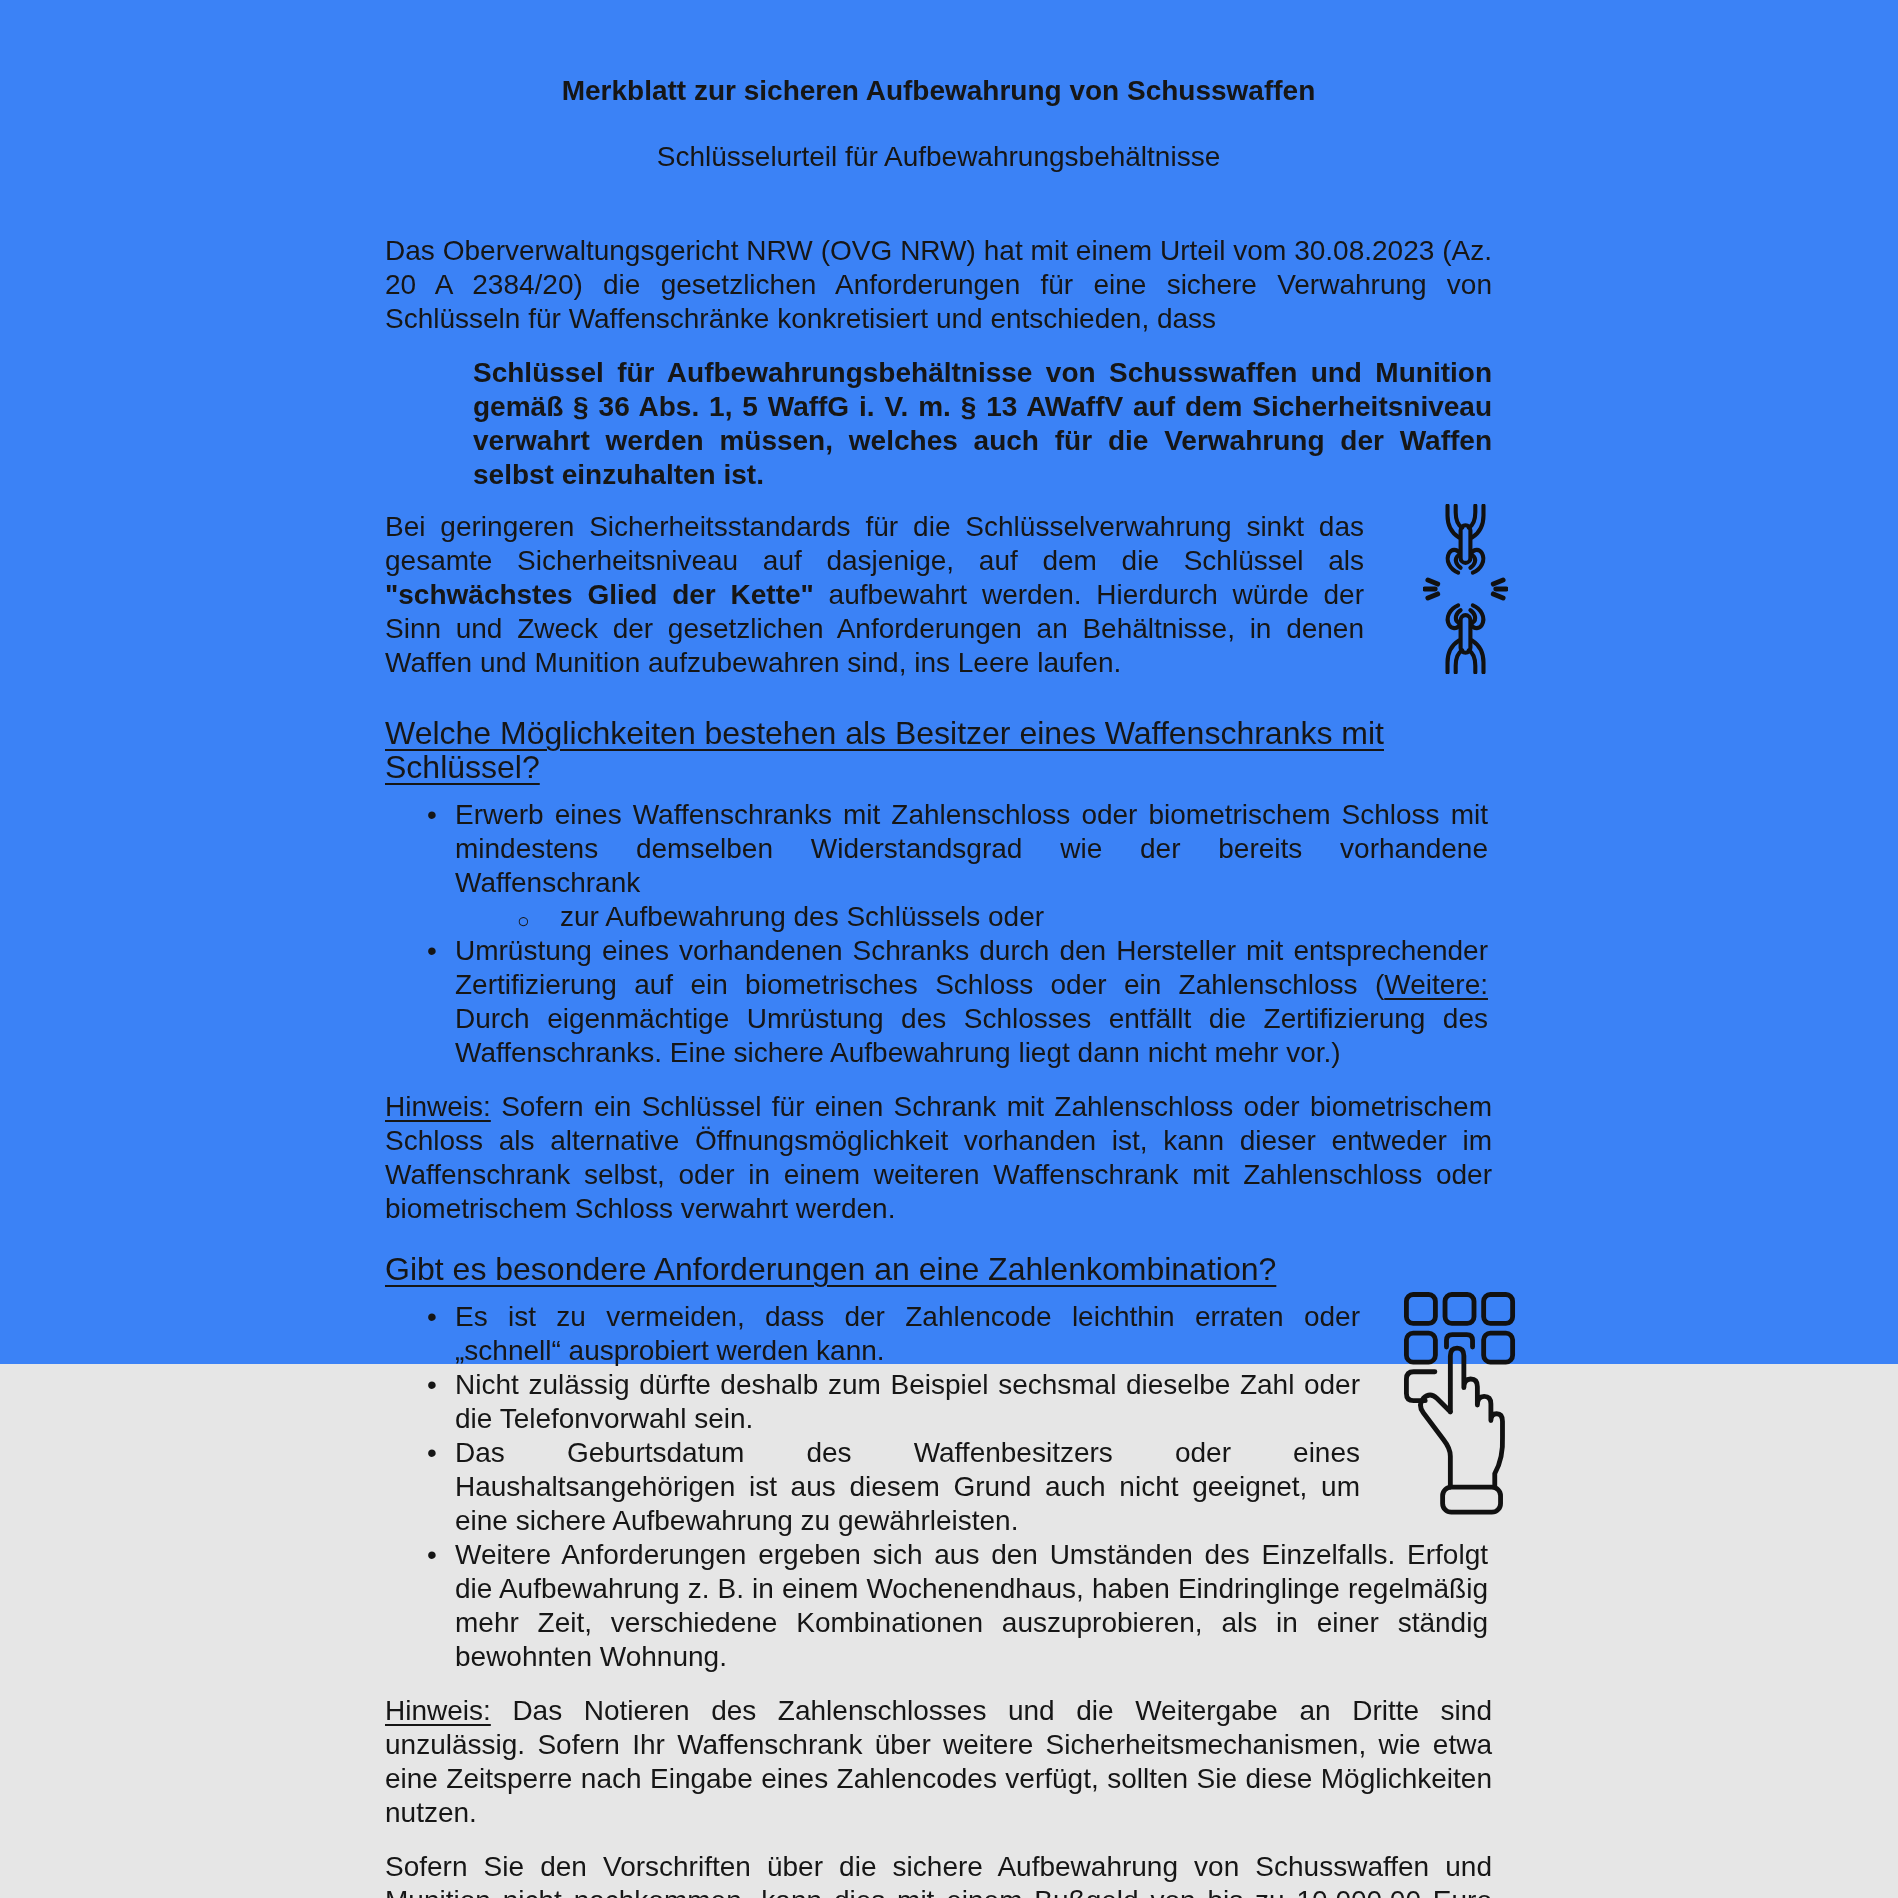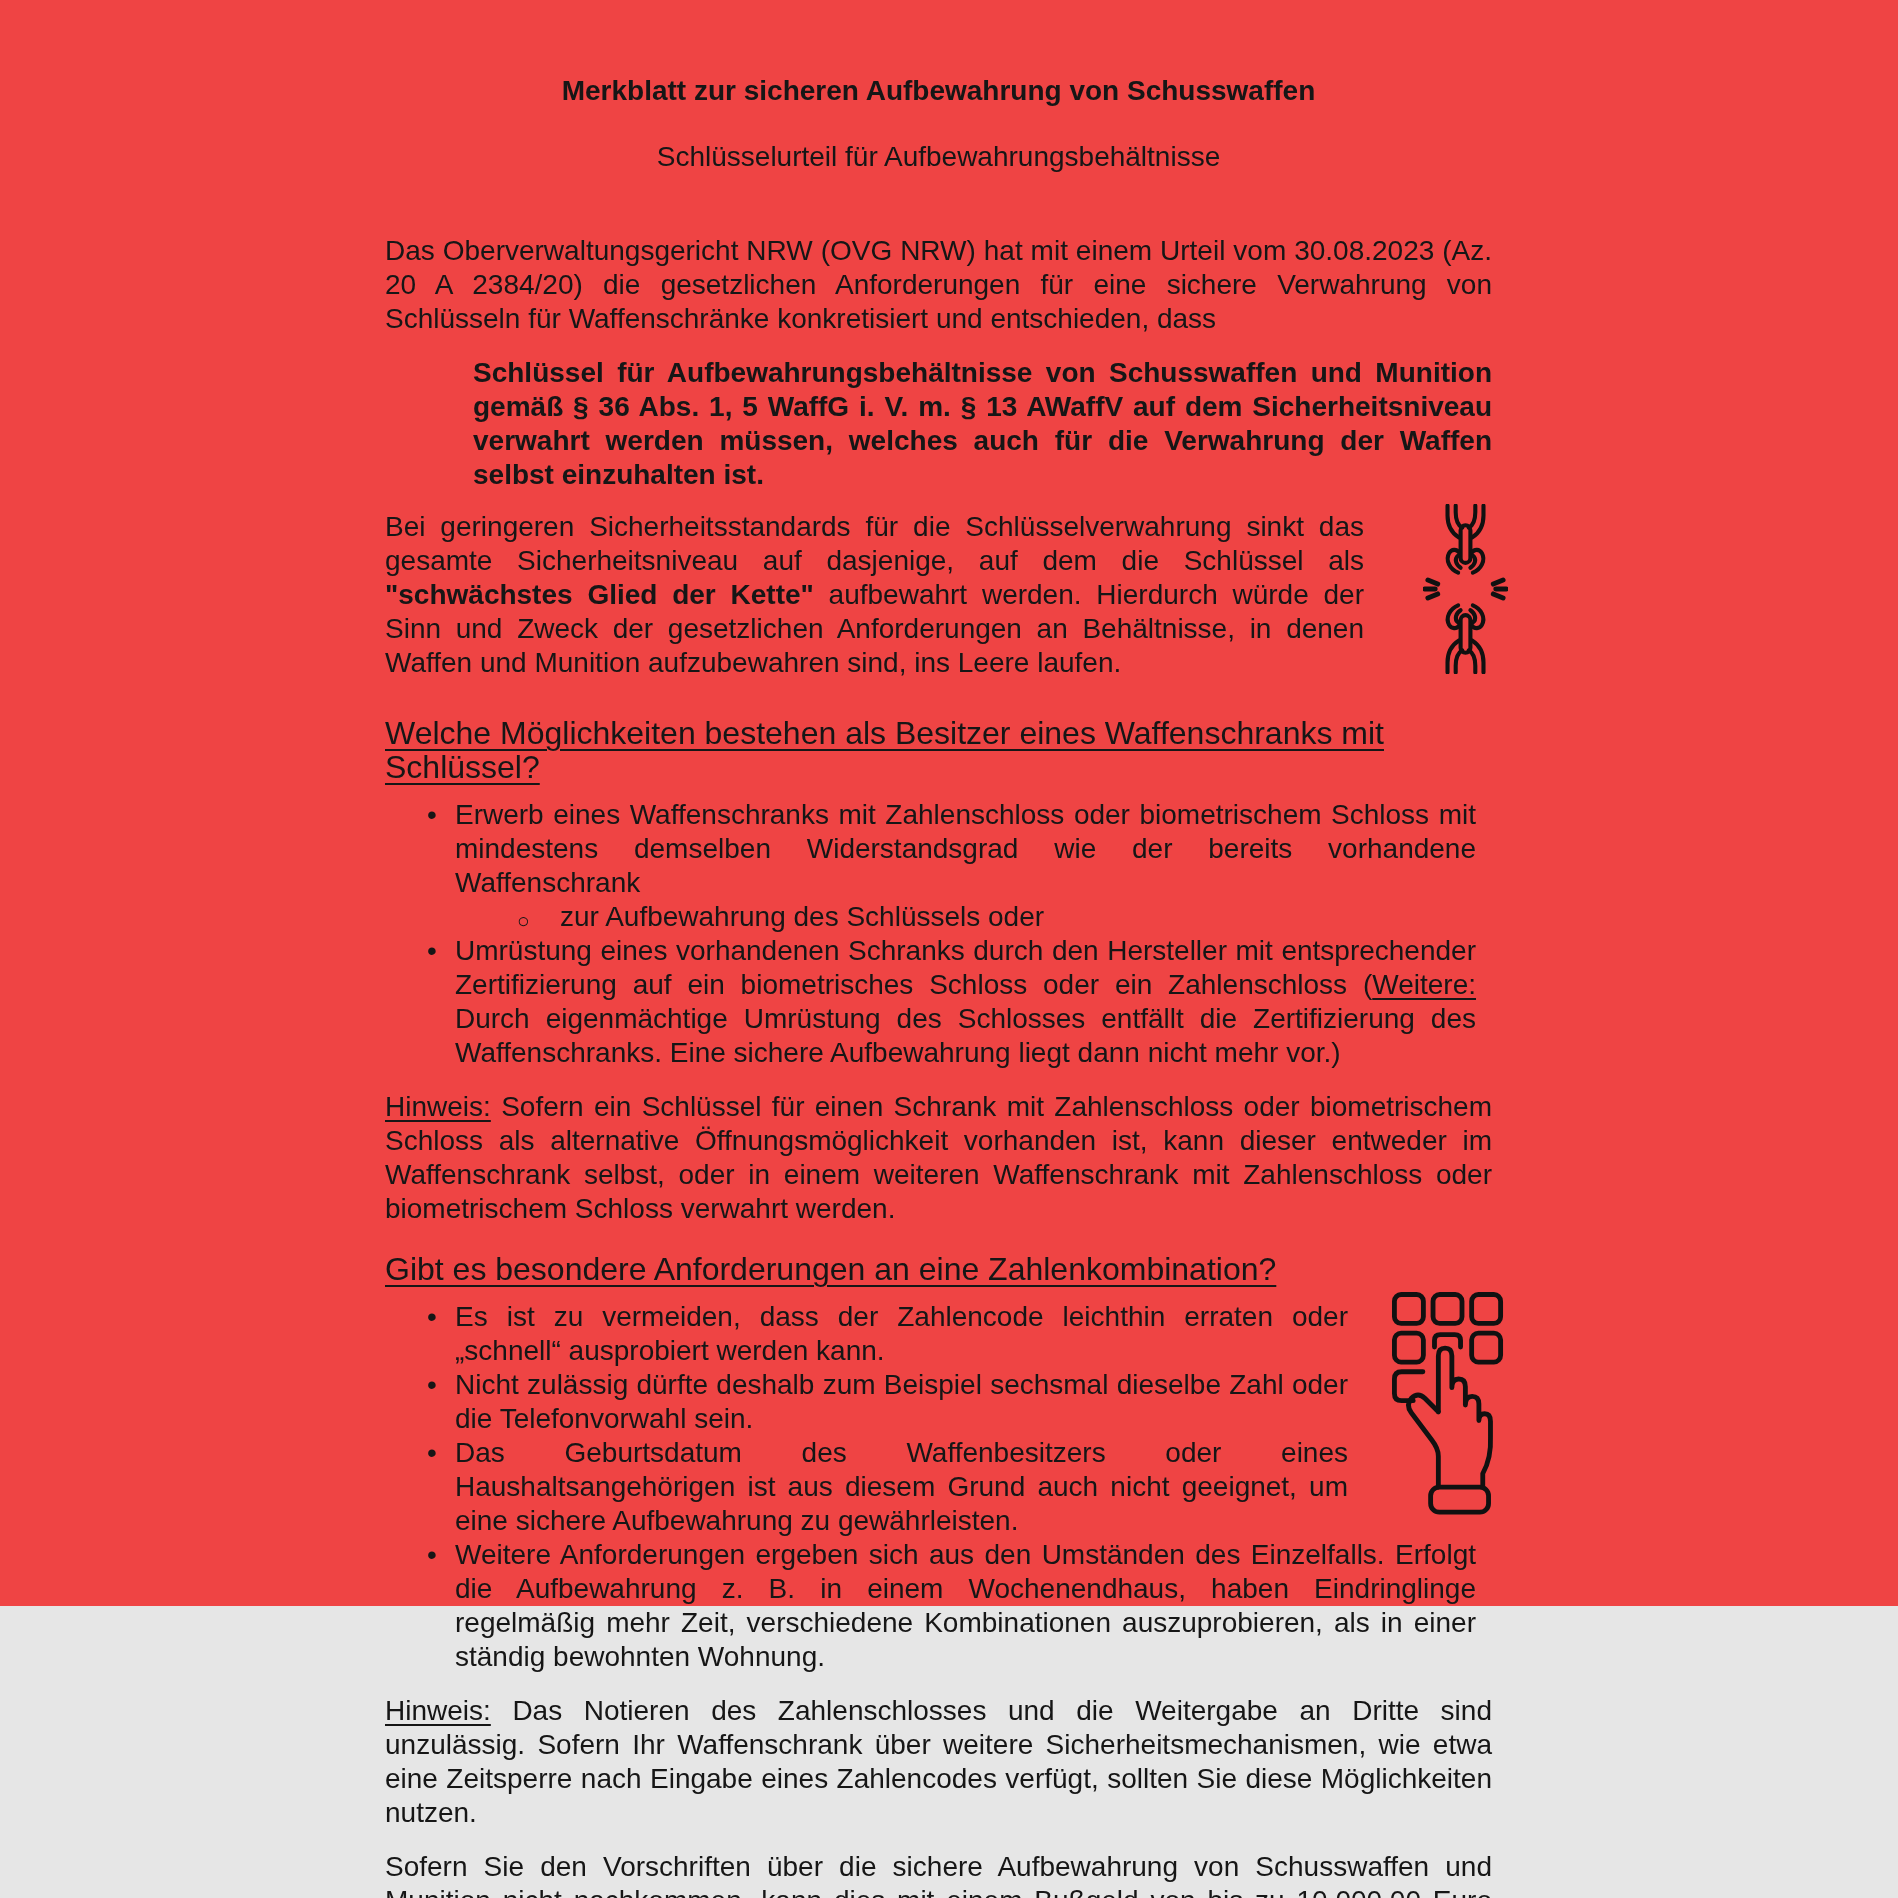--- a/index.html
+++ b/index.html
@@ -3,38 +3,38 @@
 <meta charset="utf-8">
 <style>
   html,body{margin:0;padding:0;}
   body{
     width:1898px;height:1898px;
     background:#e6e6e6;
     font-family:"Liberation Sans", sans-serif;
     color:#161616;
     overflow:hidden;
   }
-  .page{position:relative;width:1898px;height:1606px;background:#ef4444;}
+  .page{position:relative;width:1898px;height:1364px;background:#3b82f6;}
   .content{
     position:absolute;left:385px;top:74px;width:1107px;
     font-size:28px;line-height:34px;text-align:justify;
   }
   .title{font-weight:bold;text-align:center;margin:0 0 32px 0;}
   .subtitle{text-align:center;margin:0 0 60px 0;}
   p{margin:0 0 20px 0;}
   .verdict{font-weight:bold;margin:0 0 18px 88px;}
   .chainp{position:relative;margin:0 0 36px 0;padding-right:128px;}
   .b{font-weight:bold;}
   .u{text-decoration:underline;text-decoration-thickness:2px;text-underline-offset:4px;}
   h2{
     font-size:32px;line-height:34px;font-weight:normal;
     text-decoration:underline;text-decoration-thickness:2px;text-underline-offset:5px;
     margin:26px 0 14px 0;text-align:left;
   }
-  ul{list-style:none;margin:0 16px 20px 0;padding:0;}
+  ul{list-style:none;margin:0 4px 20px 0;padding:0;}
   li{position:relative;padding-left:70px;}
   li::before{content:"\2022";position:absolute;left:42px;top:0;}
   .subitem{position:relative;padding-left:105px;text-align:left;}
   .subitem::before{content:"\25CB";position:absolute;left:62px;top:4px;font-size:21px;}
   .narrowlist{position:relative;}
   li.narrow{padding-right:128px;}
   .chain-icon{position:absolute;right:-16px;top:-6px;}
   .keypad-icon{position:absolute;right:-28px;top:-8px;}
   svg{display:block;}
   .stroke{fill:none;stroke:#111;stroke-width:5;stroke-linecap:round;stroke-linejoin:round;}

